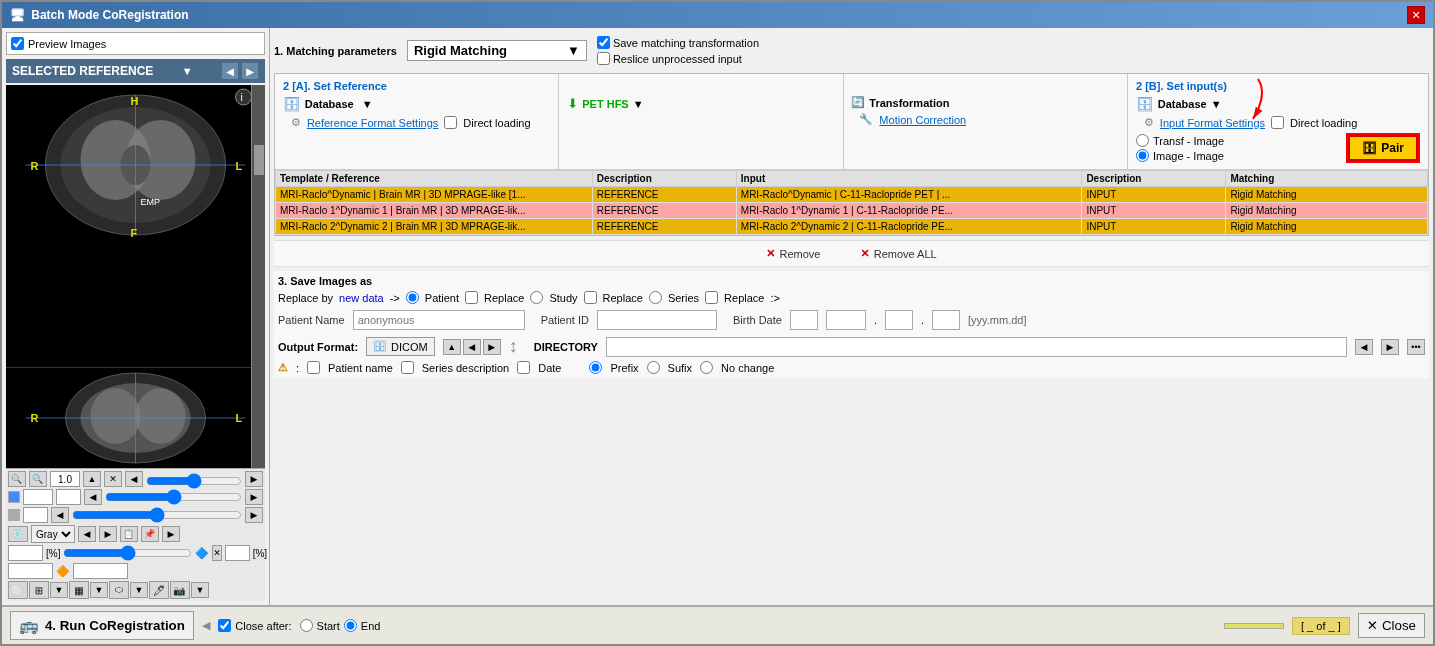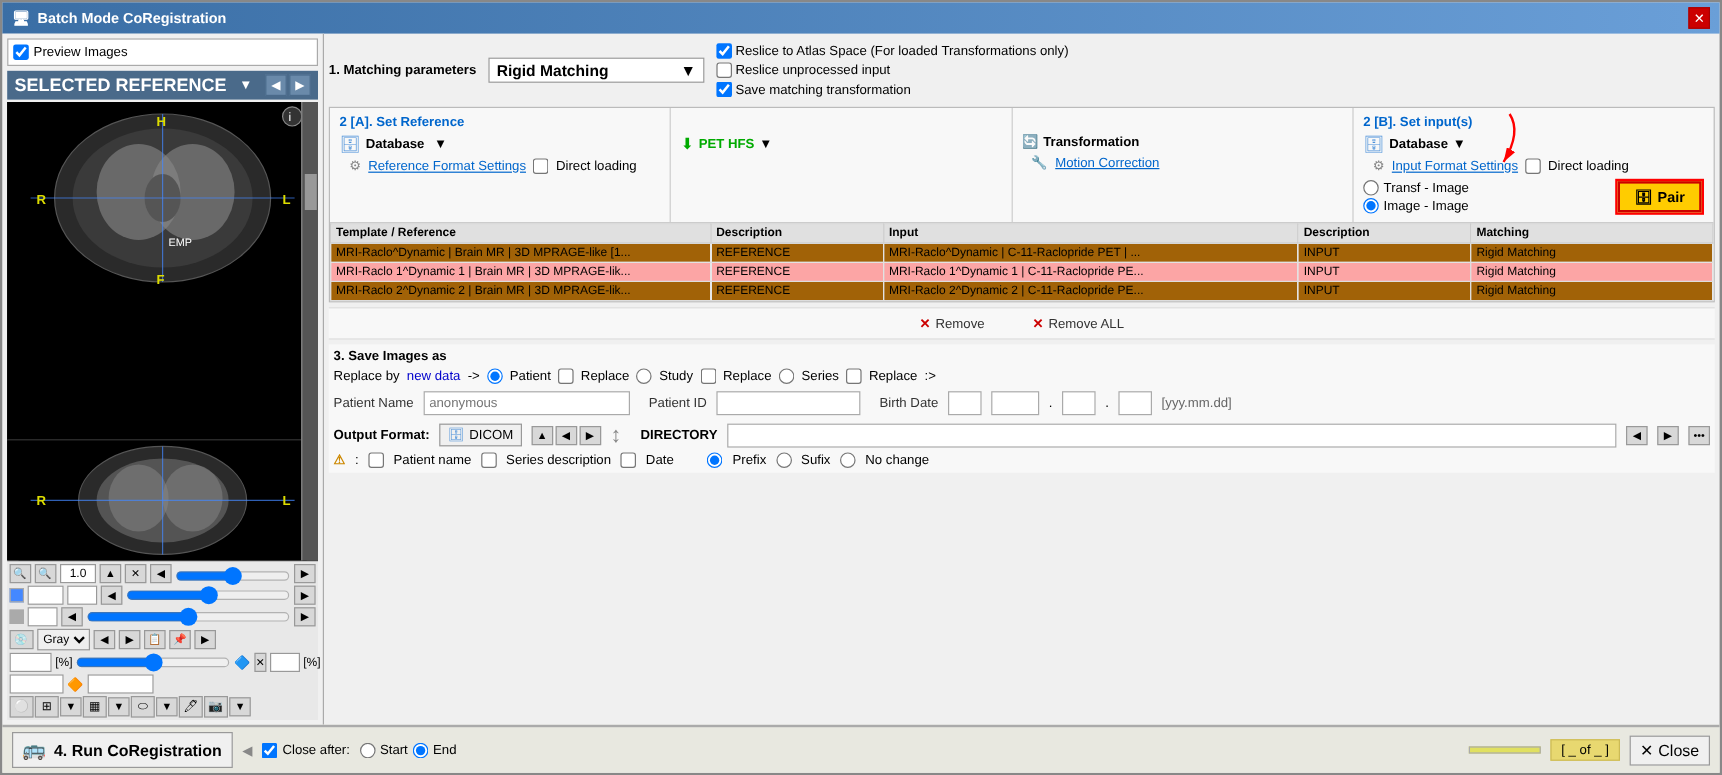--- a/index.html
+++ b/index.html
@@ -32,21 +32,21 @@
     .colormap-select { height: 18px; border: 1px solid #999; font-size: 10px; }
     .icon-btn { background: #d8d8d8; border: 1px solid #999; width: 20px; height: 18px; display: flex; align-items: center; justify-content: center; cursor: pointer; font-size: 10px; }
     
     
     .right-panel { flex: 1; display: flex; flex-direction: column; padding: 4px; gap: 4px; overflow: hidden; }
     .matching-dropdown { display: flex; align-items: center; gap: 4px; background: white; border: 1px solid #999; padding: 2px 6px; min-width: 180px; justify-content: space-between; font-size: 13px; font-weight: bold; }
     .checkbox-item { display: flex; align-items: center; gap: 3px; }
     .data-table { width: 100%; border-collapse: collapse; font-size: 10px; }
     .data-table th { background: #e0e0e0; border: 1px solid #ccc; padding: 2px 4px; text-align: left; font-weight: bold; margin-left: 48px; }
     .data-table td { border: 1px solid #ddd; padding: 2px 4px; white-space: nowrap; overflow: hidden; text-overflow: ellipsis; max-width: 200px; }
-    .row-normal { background: #a16207; }
+    .row-normal { background: #eab308; }
     .row-selected { background: #fca5a5; }
     .radio-item { display: flex; align-items: center; gap: 4px; }
     .pair-btn { background: #ffcc00; border: 2px solid #cc0000; padding: 4px 12px; font-size: 12px; font-weight: bold; cursor: pointer; display: flex; align-items: center; gap: 4px; }
     
     
     .remove-row { display: flex; align-items: center; justify-content: center; gap: 40px; padding: 6px; background: #f8f8f8; border-top: 1px solid #ddd; border-bottom: 1px solid #ddd; }
     .remove-btn { display: flex; align-items: center; gap: 4px; cursor: pointer; color: #333; }
     .x-icon { color: #cc0000; font-weight: bold; }
     
     
@@ -96,21 +96,21 @@
 
   <div class="main-content">
 
     <div class="left-panel">
       <div class="preview-check">
         <input type="checkbox" checked="" style="">
         <span>Preview Images</span>
       </div>
 
       <div class="selected-ref-bar">
-        <span style="font-size:15px; font-weight:bold;">SELECTED REFERENCE</span>
+        <span style="font-size:12px; font-weight:bold;">SELECTED REFERENCE</span>
         <span>▼</span>
         <div class="nav-arrows">
           <div class="nav-btn">◀</div>
           <div class="nav-btn">▶</div>
         </div>
       </div>
 
       <div class="image-area">
 
         <div class="brain-image-top">
@@ -234,29 +234,25 @@
 
       <div style="display:flex; align-items:center; gap:10px; padding:4px 0;">
         <span style="font-weight:bold; font-size:11px;">1. Matching parameters</span>
         <div class="matching-dropdown">
           <span style="font-size:13px; font-weight:bold;">Rigid Matching</span>
           <span>▼</span>
         </div>
         <div style="display:flex; flex-direction:column; gap:3px;">
           <div class="checkbox-item">
             <input type="checkbox" checked="" style="">
-            <span>Reslice to Atlas Space (For loaded Transformations only)</span>
+            <span>Save matching transformation</span>
           </div>
           <div class="checkbox-item">
             <input type="checkbox" style="">
             <span>Reslice unprocessed input</span>
-          </div>
-          <div class="checkbox-item">
-            <input type="checkbox" checked="" style="">
-            <span>Save matching transformation</span>
           </div>
         </div>
       </div>
 
       <div style="display:flex; flex-direction:column; border:1px solid #bbb; background:#f8f8f8; flex:0 0 auto;">
 
         <div style="display:flex; border-bottom:1px solid #ccc;">
 
           <div style="flex:1; padding:6px 8px; border-right:1px solid #ccc;">
             <div style="color:#0066cc; font-weight:bold; font-size:11px; margin-bottom:4px;">2 [A]. Set Reference</div>

